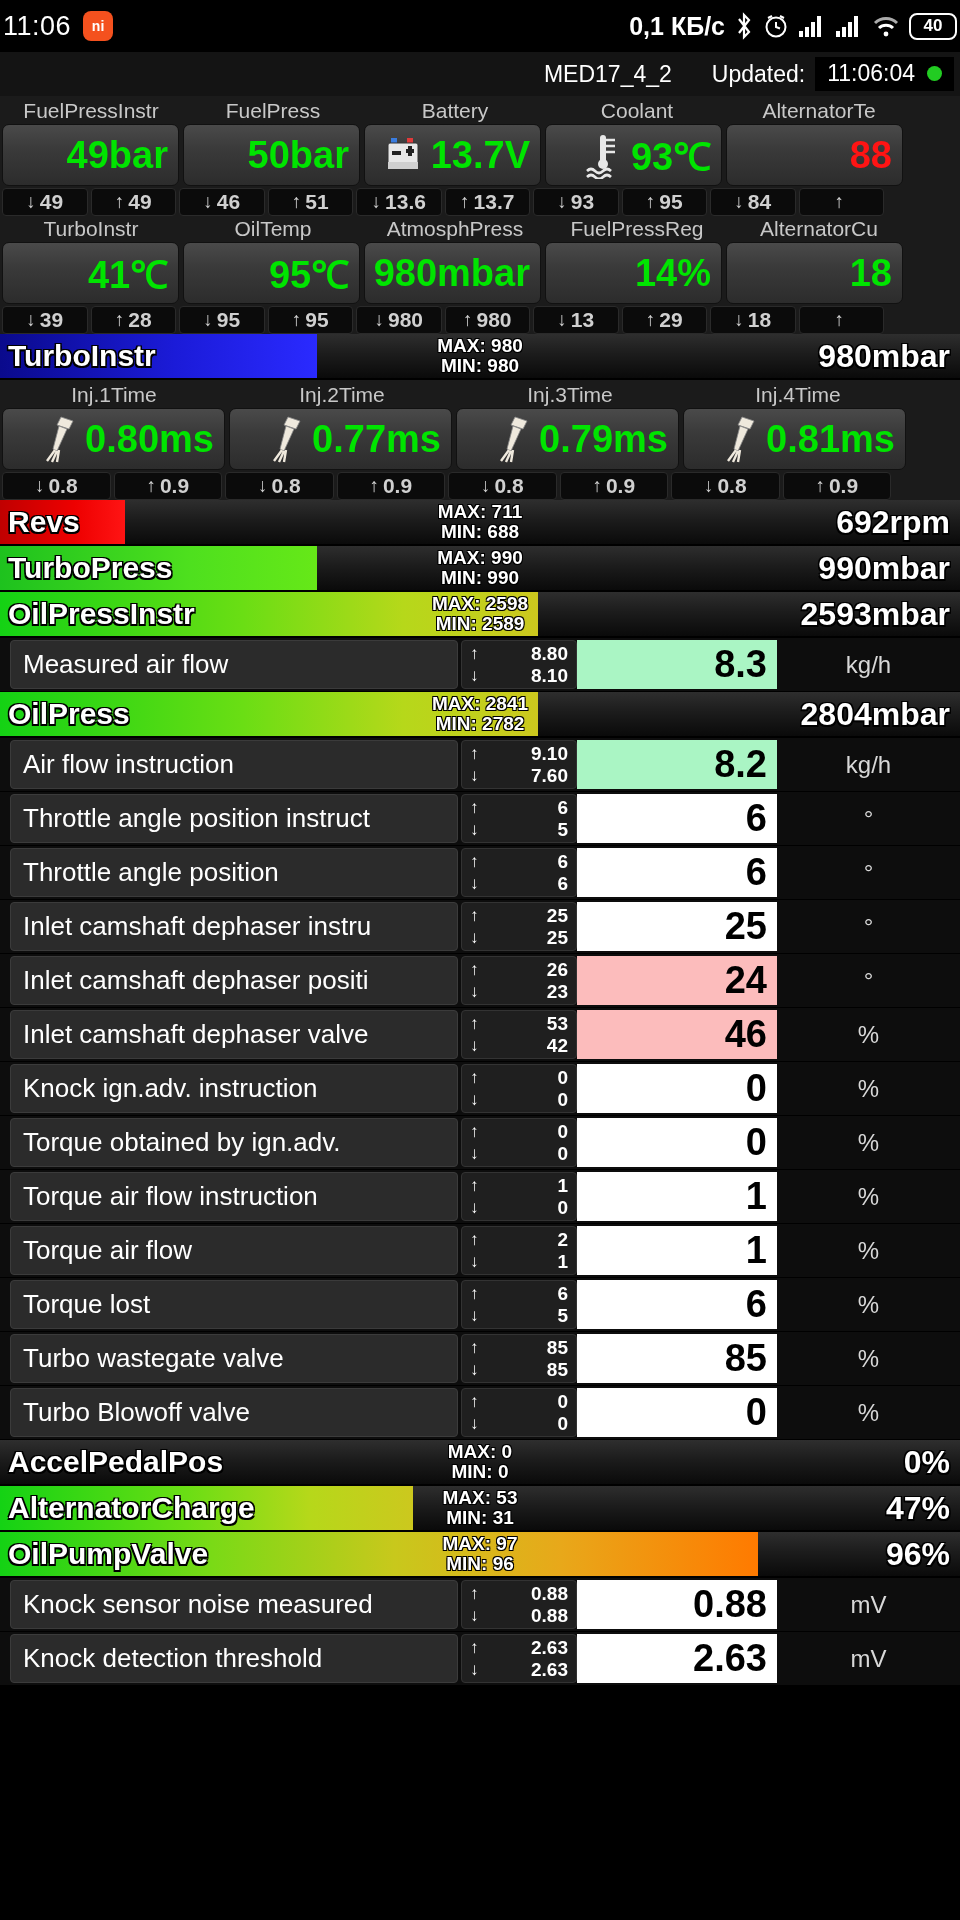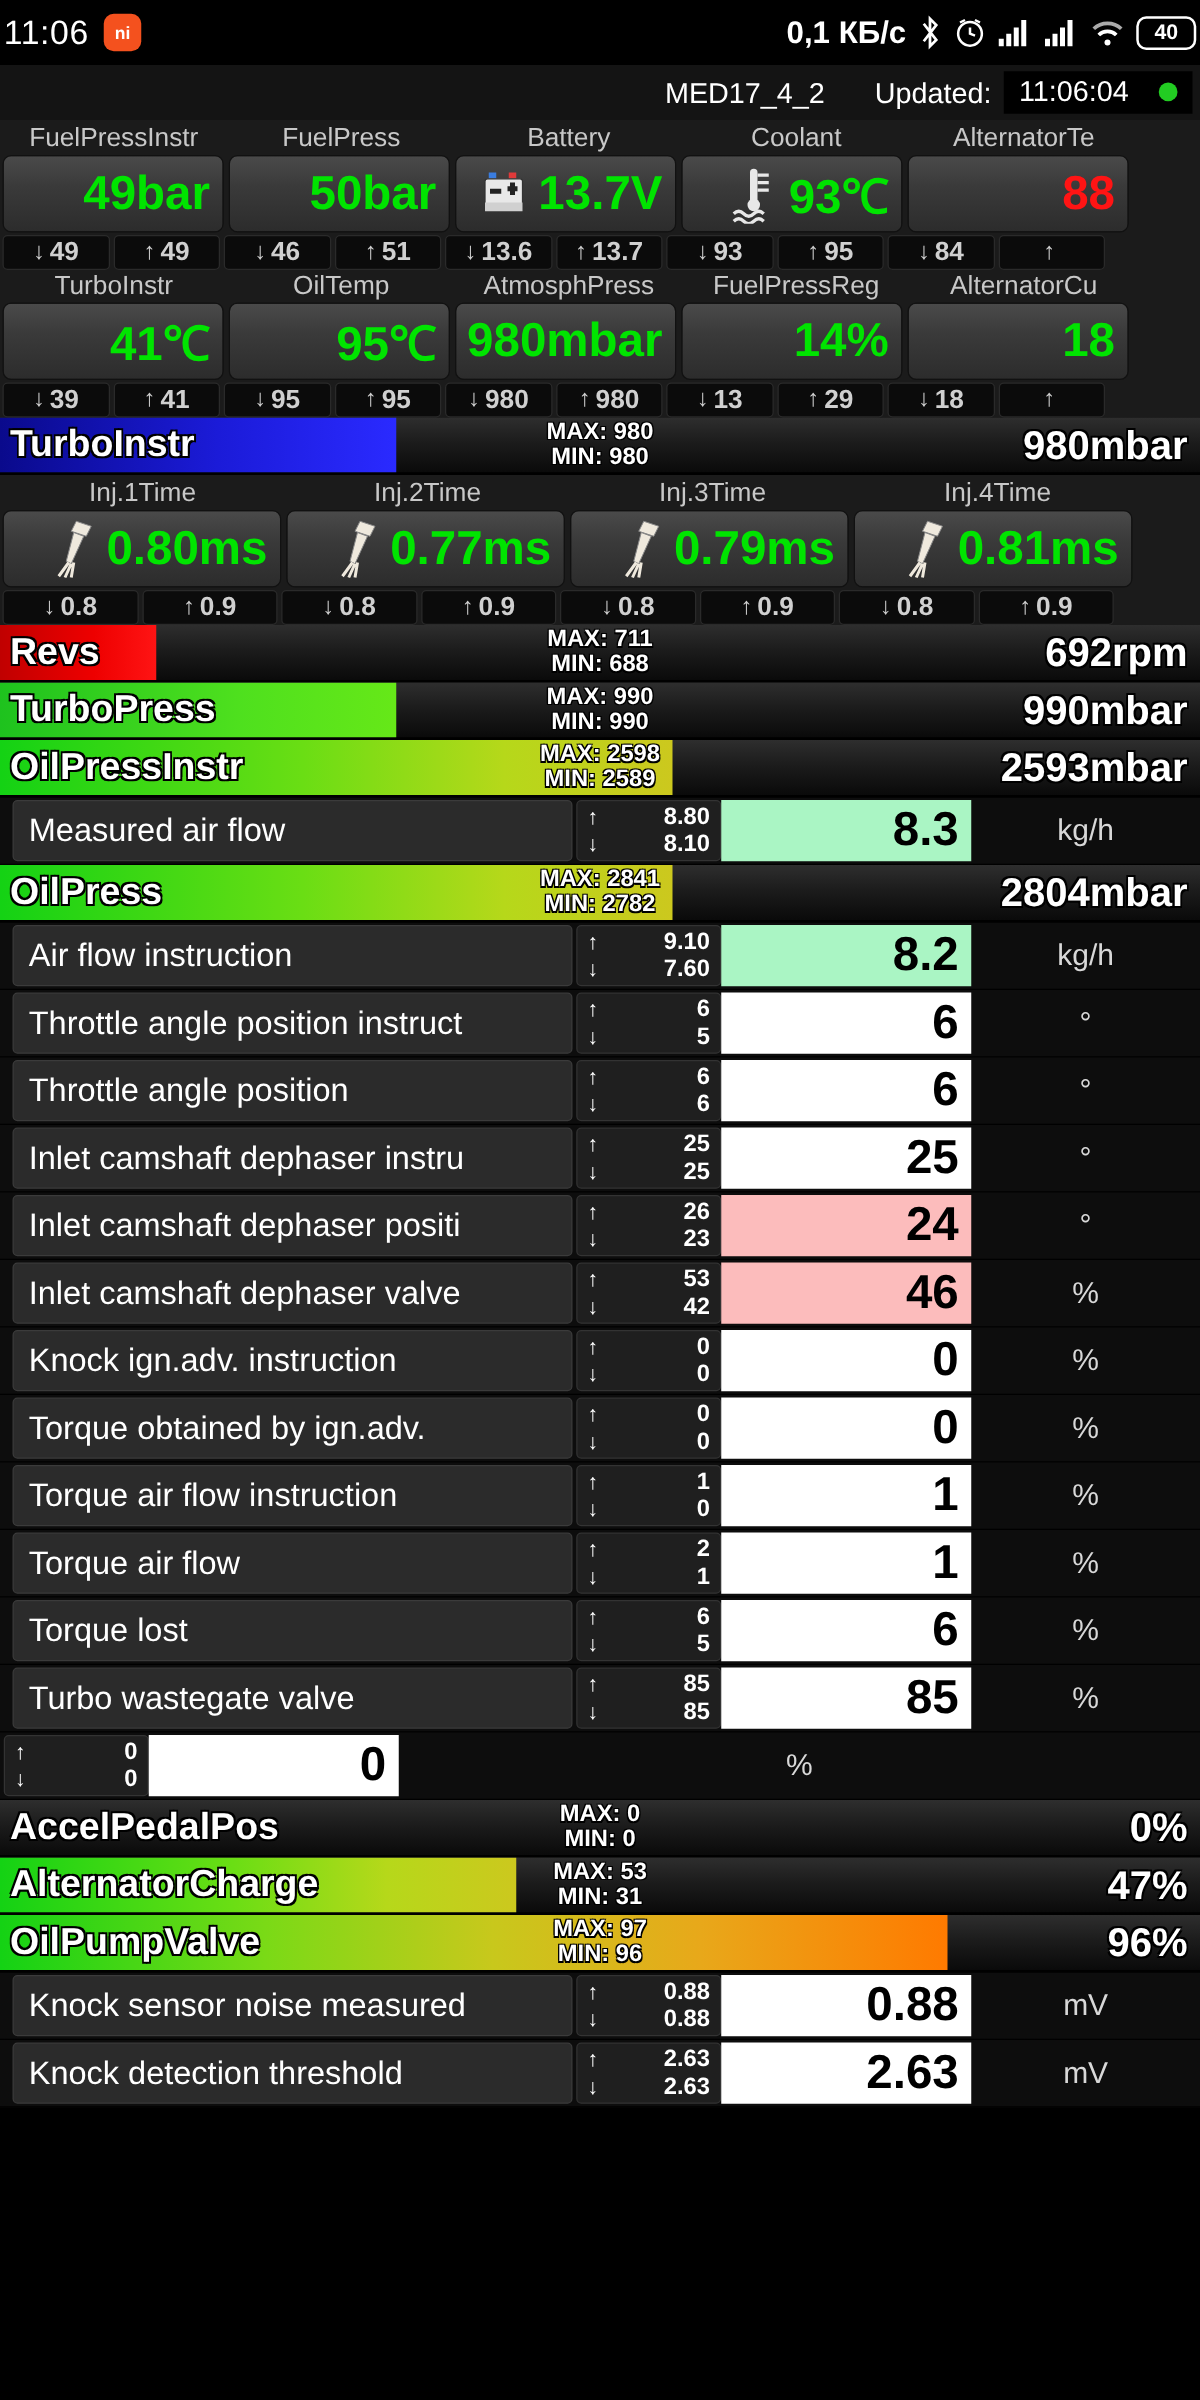--- a/index.html
+++ b/index.html
@@ -36,21 +36,21 @@
   
   .appheader {
     height: 44px; background: #141414;
     display: flex; align-items: center; justify-content: flex-end;
     color: #fff; font-size: 23px; padding-right: 6px;
   }
   .ah-ecu { margin-right: 40px; }
   .ah-updlabel { margin-right: 10px; }
   .ah-time {
     background: #000; padding: 3px 12px 4px 12px;
-    display: flex; align-items: center; gap: 24px;
+    display: flex; align-items: center; gap: 12px;
   }
   .ah-dot { width: 15px; height: 15px; border-radius: 50%; background: #22cc22; }
 
   
   .gauge-block { background: #1b1b1b; padding-top: 2px; }
   .gauge-titles { display: flex; height: 26px; }
   .gauge-titles > div {
     color: #c8c8c8; font-size: 21px; text-align: center;
     white-space: nowrap; overflow: hidden;
     display:flex; align-items:center; justify-content:center;
@@ -316,21 +316,21 @@
             <span class="gauge-val green">18</span>
           </div>
         </div>
         <div class="gauge-mm">
           <div style="flex: 0 0 85.5px;">
             <span class="arw">↓</span>
             <span>39</span>
           </div>
           <div style="flex: 0 0 85.5px;">
             <span class="arw">↑</span>
-            <span>41</span>
+            <span>28</span>
           </div>
           <div style="flex: 0 0 85.5px;">
             <span class="arw">↓</span>
             <span>95</span>
           </div>
           <div style="flex: 0 0 85.5px;">
             <span class="arw">↑</span>
             <span>95</span>
           </div>
           <div style="flex: 0 0 85.5px;">
@@ -687,20 +687,21 @@
           </div>
           <div>
             <span class="a">↓</span>
             <span>85</span>
           </div>
         </div>
         <div class="dr-val white">85</div>
         <div class="dr-unit">%</div>
       </div>
       <div class="datarow">
+        <div class="dr-label">Turbo Blowoff valve</div>
         <div class="dr-mm">
           <div>
             <span class="a">↑</span>
             <span>0</span>
           </div>
           <div>
             <span class="a">↓</span>
             <span>0</span>
           </div>
         </div>

